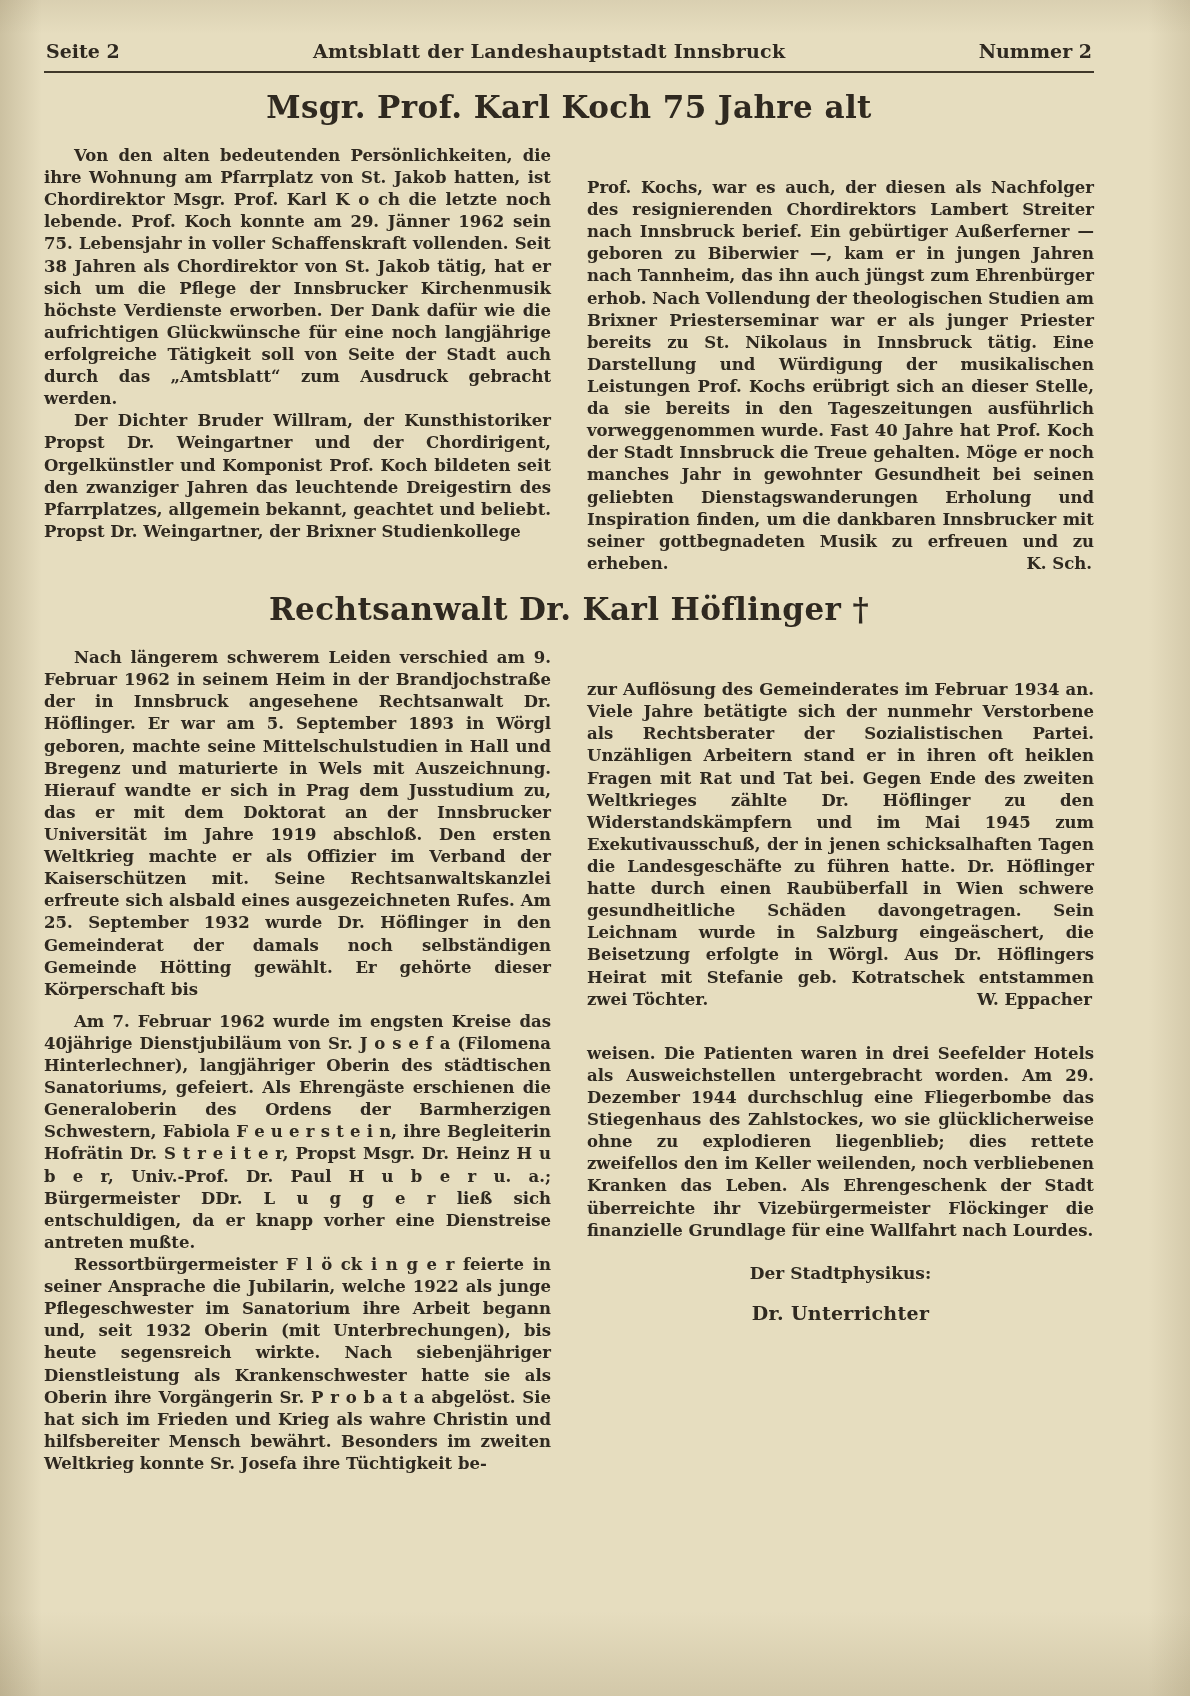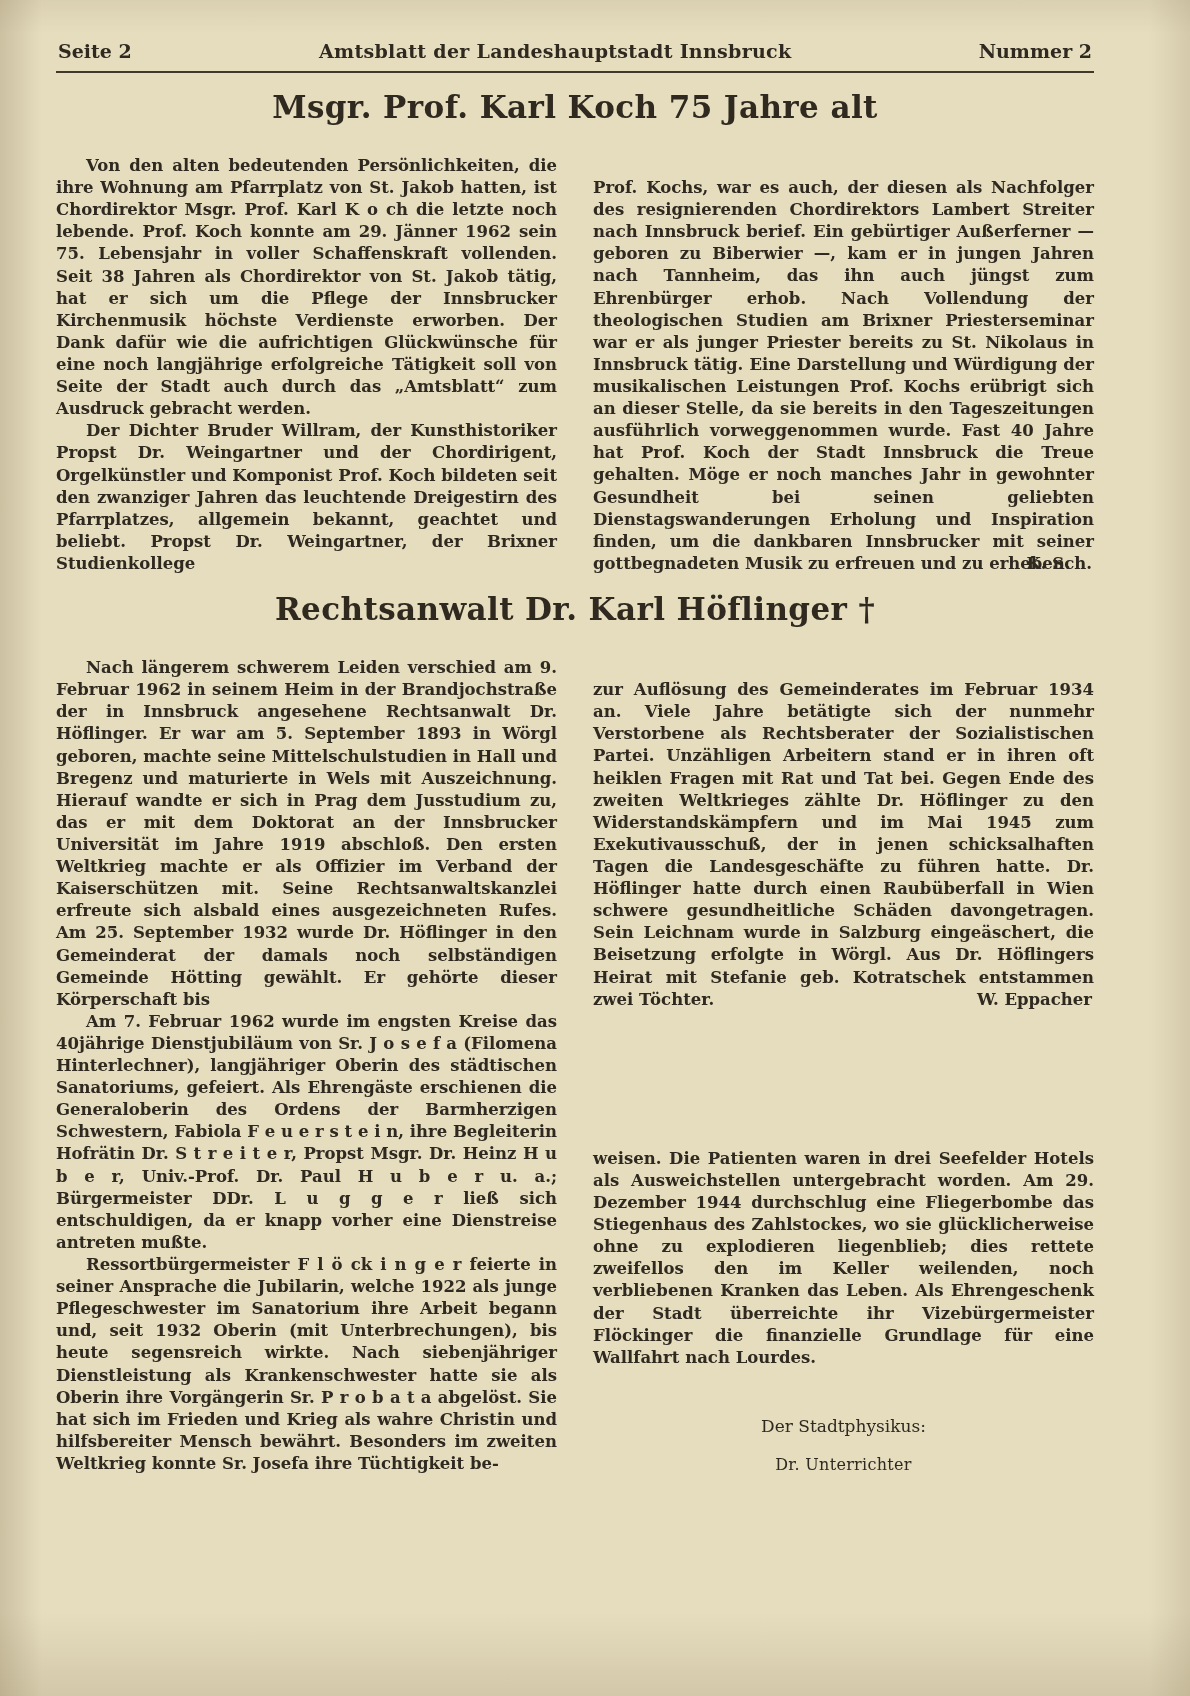--- a/index.html
+++ b/index.html
@@ -13,21 +13,21 @@
     width: 1190px;
     height: 1696px;
     overflow: hidden;
     background-color: var(--paper);
     background-image:
       linear-gradient(90deg, rgba(110,92,55,.22) 0, rgba(110,92,55,0) 3.5%, rgba(110,92,55,0) 96.5%, rgba(110,92,55,.15) 100%),
       linear-gradient(180deg, rgba(110,92,55,.10) 0, rgba(110,92,55,0) 2%, rgba(110,92,55,0) 95%, rgba(110,92,55,.16) 100%);
     color: var(--ink);
     font-family: "DejaVu Serif", "Liberation Serif", serif;
   }
-  .page { padding: 40px 96px 0 56px; }
+  .page { padding: 40px 96px 0 44px; }
 
   .masthead {
     display: flex;
     justify-content: space-between;
     align-items: baseline;
     font-weight: bold;
     font-size: 19px;
     padding: 0 2px 9px 2px;
     border-bottom: 2px solid var(--rule);
   }
@@ -36,47 +36,46 @@
   .article-title {
     text-align: center;
     font-weight: bold;
     font-size: 31px;
     letter-spacing: .4px;
     margin: 16px 0 20px 0;
   }
   .columns {
     display: flex;
     gap: 36px;
-    align-items: flex-end;
   }
   .col {
     flex: 1 1 0;
     text-align: justify;
     font-size: 16.5px;
     line-height: 1.34;
     font-weight: bold;
   }
   .col p { margin: 0; text-indent: 30px; }
   .col p.noindent { text-indent: 0; margin-top: 32px; }
   .col.spaced p + p { margin-top: 11px; }
 
   .author {
     text-align: right;
     margin-top: -22px;
     font-weight: bold;
     padding-right: 2px;
   }
 
   .signature {
-    margin-top: 46px;
+    margin-top: 20px;
     text-align: center;
-    font-weight: normal;
+    font-weight: bold;
   }
   .sig-role { font-size: 17px; }
-  .sig-name { font-size: 16px; margin-top: 16px; letter-spacing: .3px; }
+  .sig-name { font-size: 19px; margin-top: 16px; letter-spacing: .3px; }
 </style>
 </head>
 <body>
 
 <div class="page">
 
   <header class="masthead">
     <span class="mh-left">Seite 2</span>
     <span class="mh-center">Amtsblatt der Landeshauptstadt Innsbruck</span>
     <span class="mh-right">Nummer 2</span>

